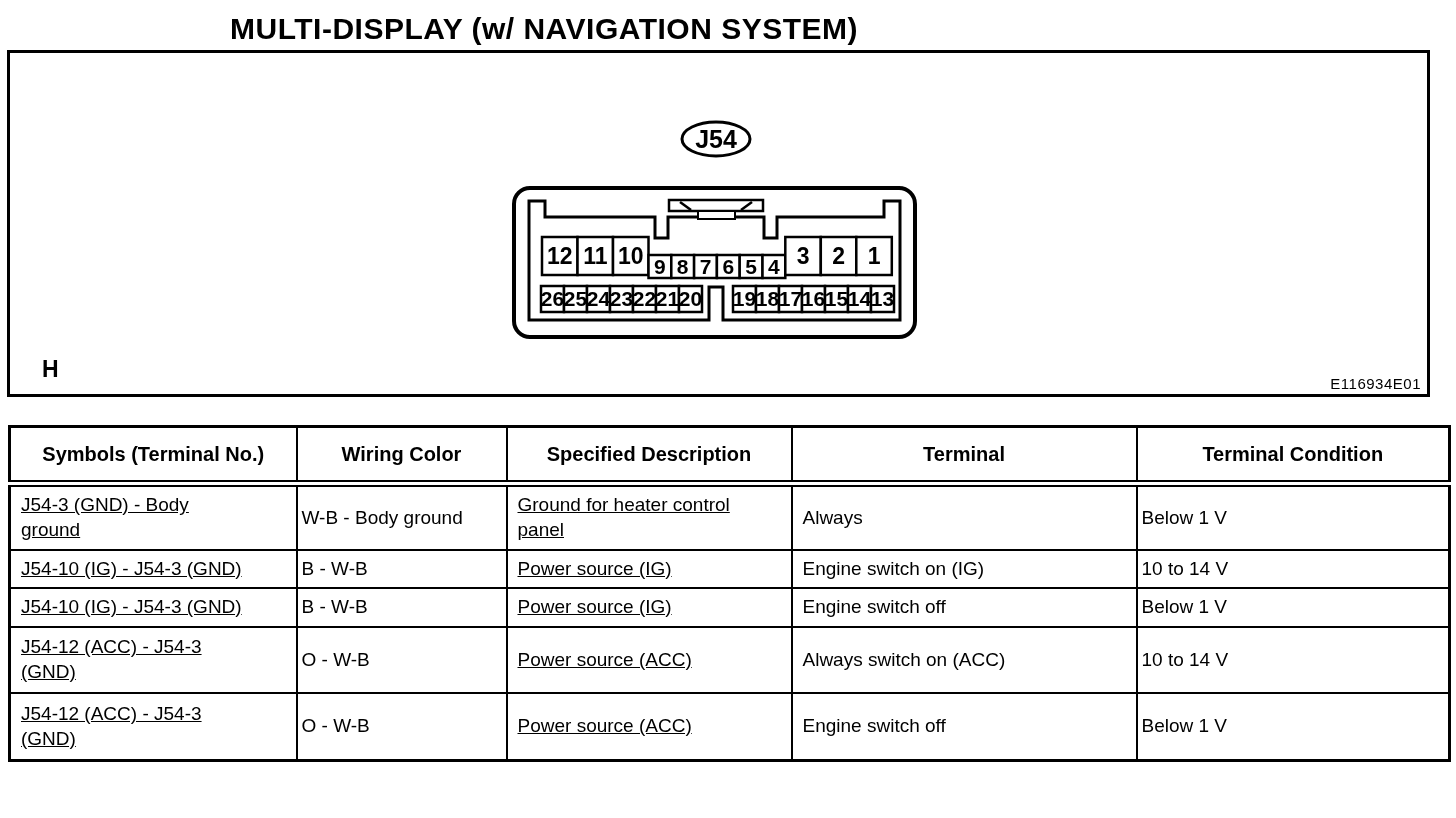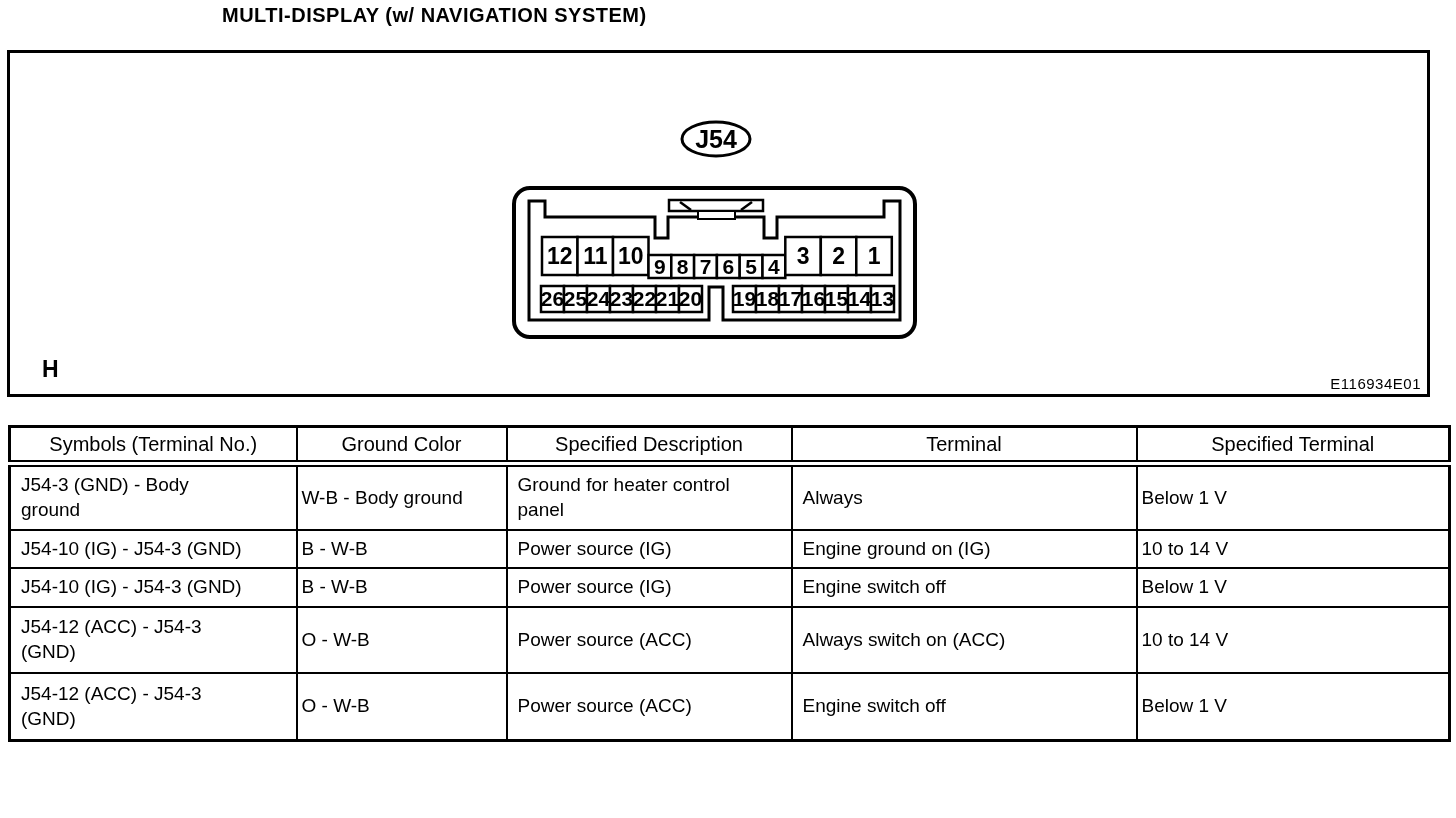--- a/index.html
+++ b/index.html
@@ -1,22 +1,22 @@
 <!DOCTYPE html>
 <html><head>
 <meta charset="utf-8">
 <style>
   html,body{margin:0;padding:0;}
   body{
     width:1456px;height:818px;background:#ffffff;color:#000;
     font-family:"Liberation Sans",sans-serif;position:relative;overflow:hidden;
   }
   .title{
-    position:absolute;left:222px;top:4px;margin:0;
-    font-size:20px;font-weight:bold;letter-spacing:0.5px;white-space:nowrap;
+    position:absolute;left:222px;top:4px;margin:8px;
+    font-size:30px;font-weight:bold;letter-spacing:0.5px;white-space:nowrap;
   }
   .figure-box{
     position:absolute;left:7px;top:50px;width:1423px;height:347px;
     border:3px solid #000;box-sizing:border-box;background:#fff;
   }
   .figure-box svg{position:absolute;left:-3px;top:-3px;}
   .corner-label{
     position:absolute;left:32px;top:303px;
     font-size:23px;font-weight:bold;
   }
@@ -25,26 +25,26 @@
     font-size:15px;letter-spacing:0.5px;
   }
   table.spec{
     position:absolute;left:8px;top:425px;width:1440px;
     border-collapse:collapse;table-layout:fixed;
     font-size:19px;border:3px solid #000;background:#fff;
   }
   table.spec th,table.spec td{border:2px solid #000;}
   table.spec thead th{
     border-bottom:7px double #000;
-    font-size:20px;font-weight:normal;text-align:center;
-    height:30px;padding:1px 4px;
+    font-size:20px;font-weight:bold;text-align:center;
+    height:30px;padding:11px 4px;
   }
   table.spec td{padding:2px 10px;vertical-align:middle;line-height:1.3;}
   table.spec td.center{text-align:left;padding:2px 4px;}
-  .pre{white-space:pre-line;}
+  .pre{white-space:pre-line;text-decoration:underline;}
   tr.h64 td{height:58px;}
   tr.h38 td{height:32px;}
   tr.h39 td{height:33px;}
   tr.h66 td{height:60px;}
   tr.h67 td{height:61px;}
   
   .pin-num-lg{font-family:"Liberation Sans",sans-serif;font-size:23px;font-weight:bold;text-anchor:middle;}
   .pin-num-sm{font-family:"Liberation Sans",sans-serif;font-size:21px;font-weight:bold;text-anchor:middle;}
   .conn-id{font-family:"Liberation Sans",sans-serif;font-size:25px;font-weight:bold;text-anchor:middle;}
 </style>
@@ -148,41 +148,41 @@
   <colgroup>
     <col style="width:287px">
       <col style="width:210px">
       <col style="width:285px">
       <col style="width:345px">
       <col style="width:313px">
   </colgroup>
   <thead>
     <tr>
       <th>Symbols (Terminal No.)</th>
-      <th>Ground Color</th>
+      <th>Wiring Color</th>
       <th>Specified Description</th>
       <th>Terminal</th>
-      <th>Specified Terminal</th>
+      <th>Terminal Condition</th>
     </tr>
   </thead>
   <tbody>
     <tr class="h64">
       <td class="pre">J54-3 (GND) - Body
 ground</td>
       <td class="center">W-B - Body ground</td>
       <td class="pre">Ground for heater control
 panel</td>
       <td>Always</td>
       <td class="center">Below 1 V</td>
     </tr>
     <tr class="h38">
       <td class="pre">J54-10 (IG) - J54-3 (GND)</td>
       <td class="center">B - W-B</td>
       <td class="pre">Power source (IG)</td>
-      <td>Engine ground on (IG)</td>
+      <td>Engine switch on (IG)</td>
       <td class="center">10 to 14 V</td>
     </tr>
     <tr class="h39">
       <td class="pre">J54-10 (IG) - J54-3 (GND)</td>
       <td class="center">B - W-B</td>
       <td class="pre">Power source (IG)</td>
       <td>Engine switch off</td>
       <td class="center">Below 1 V</td>
     </tr>
     <tr class="h66">

